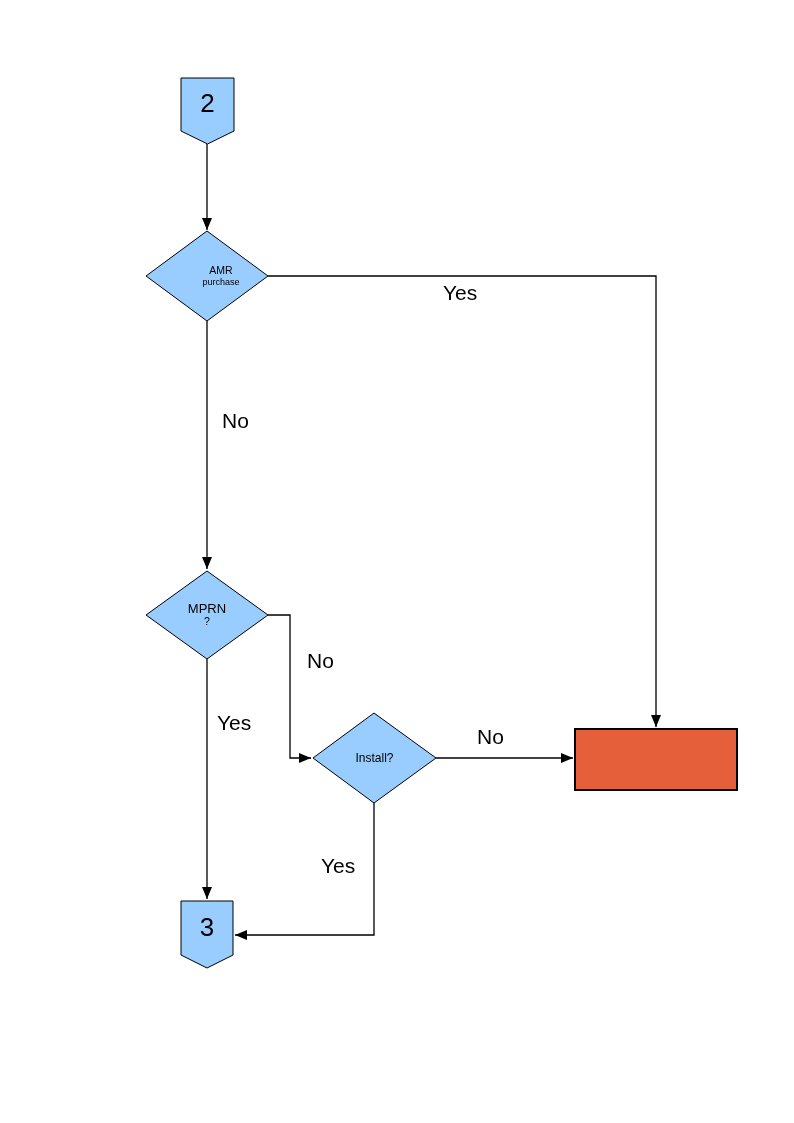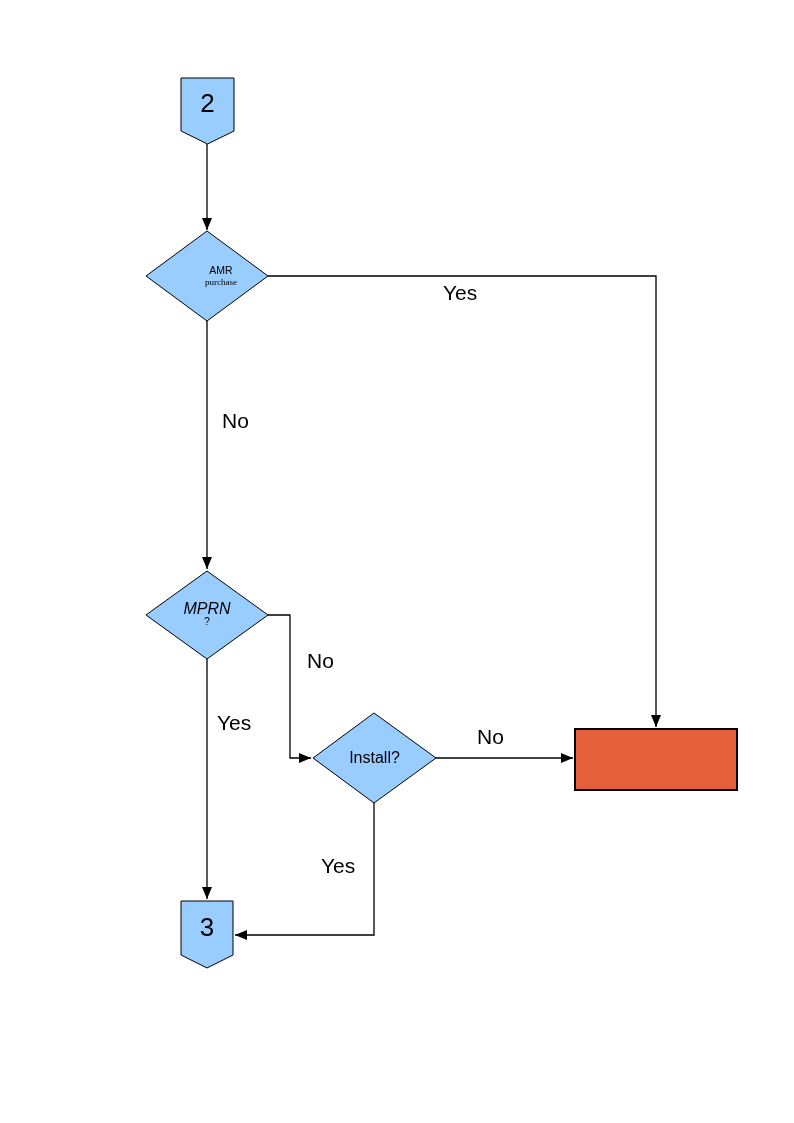--- a/index.html
+++ b/index.html
@@ -44,25 +44,25 @@
     display: flex;
     flex-direction: column;
     align-items: center;
     justify-content: center;
     text-align: center;
   }
   .lbl-node2   { left: 181px; top: 78px;  width: 53px;  height: 50px; font-size: 26px; }
   .lbl-node3   { left: 181px; top: 901px; width: 52px;  height: 52px; font-size: 26px; }
   .lbl-amr     { left: 160px; top: 231px; width: 122px; height: 90px; }
   .lbl-amr .line1     { font-size: 10.5px; line-height: 13px; display: block; }
-  .lbl-amr .line2     { font-size: 9px;    line-height: 11px; display: block; font-family: Liberation Serif, serif; }
+  .lbl-amr .line2     { font-size: 9px;    line-height: 11px; display: block; }
   .lbl-mprn    { left: 146px; top: 571px; width: 122px; height: 88px; }
-  .lbl-mprn .line1    { font-size: 16px; line-height: 13px; display: block; font-style: italic; }
+  .lbl-mprn .line1    { font-size: 13px; line-height: 13px; display: block; }
   .lbl-mprn .line2    { font-size: 10.5px; line-height: 13px; display: block; }
-  .lbl-install { left: 313px; top: 713px; width: 123px; height: 90px; font-size: 16px; }
+  .lbl-install { left: 313px; top: 713px; width: 123px; height: 90px; font-size: 12px; }
   .lbl-mq      { left: 575px; top: 729px; width: 162px; height: 61px; font-size: 20px; }
   .lbl-mq .line1, .lbl-mq .line2 { display: block; line-height: 25px; }
   .edge-lbl {
     font-size: 21px;
     line-height: 23px;
     white-space: nowrap;
   }
   .lbl-yes-amr     { left: 443px; top: 281px; }
   .lbl-no-amr      { left: 222px; top: 409px; }
   .lbl-no-mprn     { left: 307px; top: 649px; }

